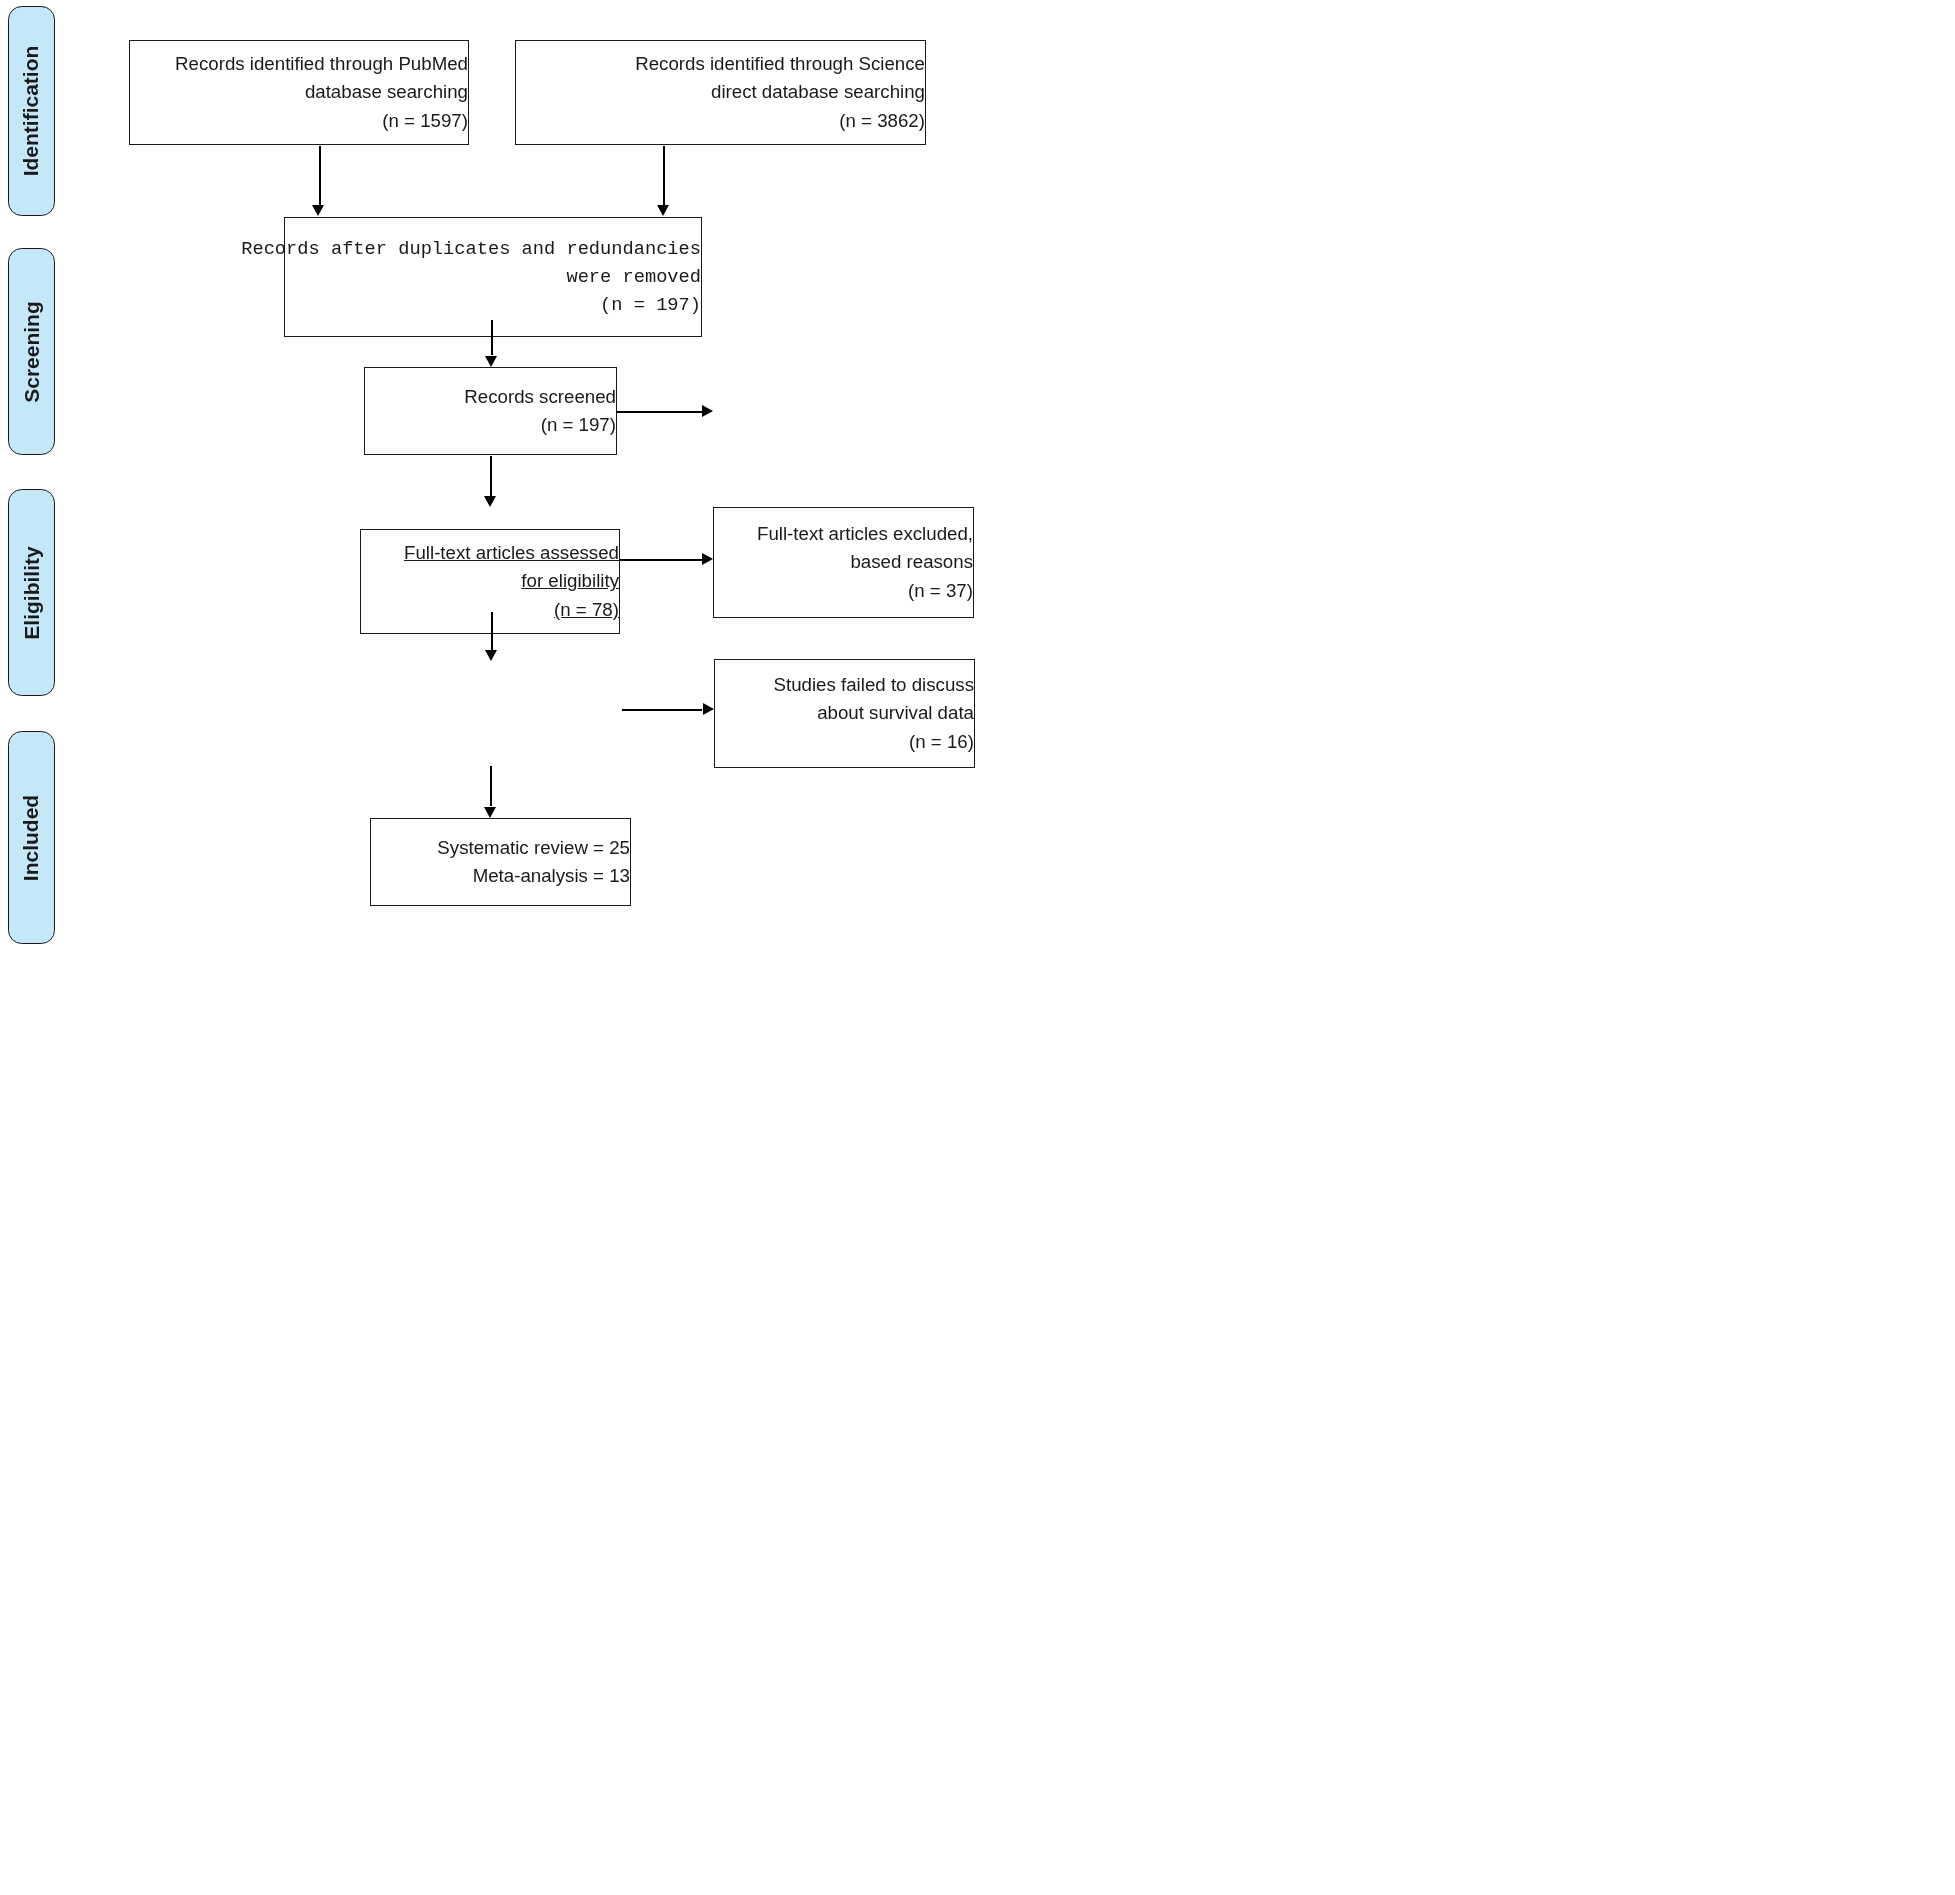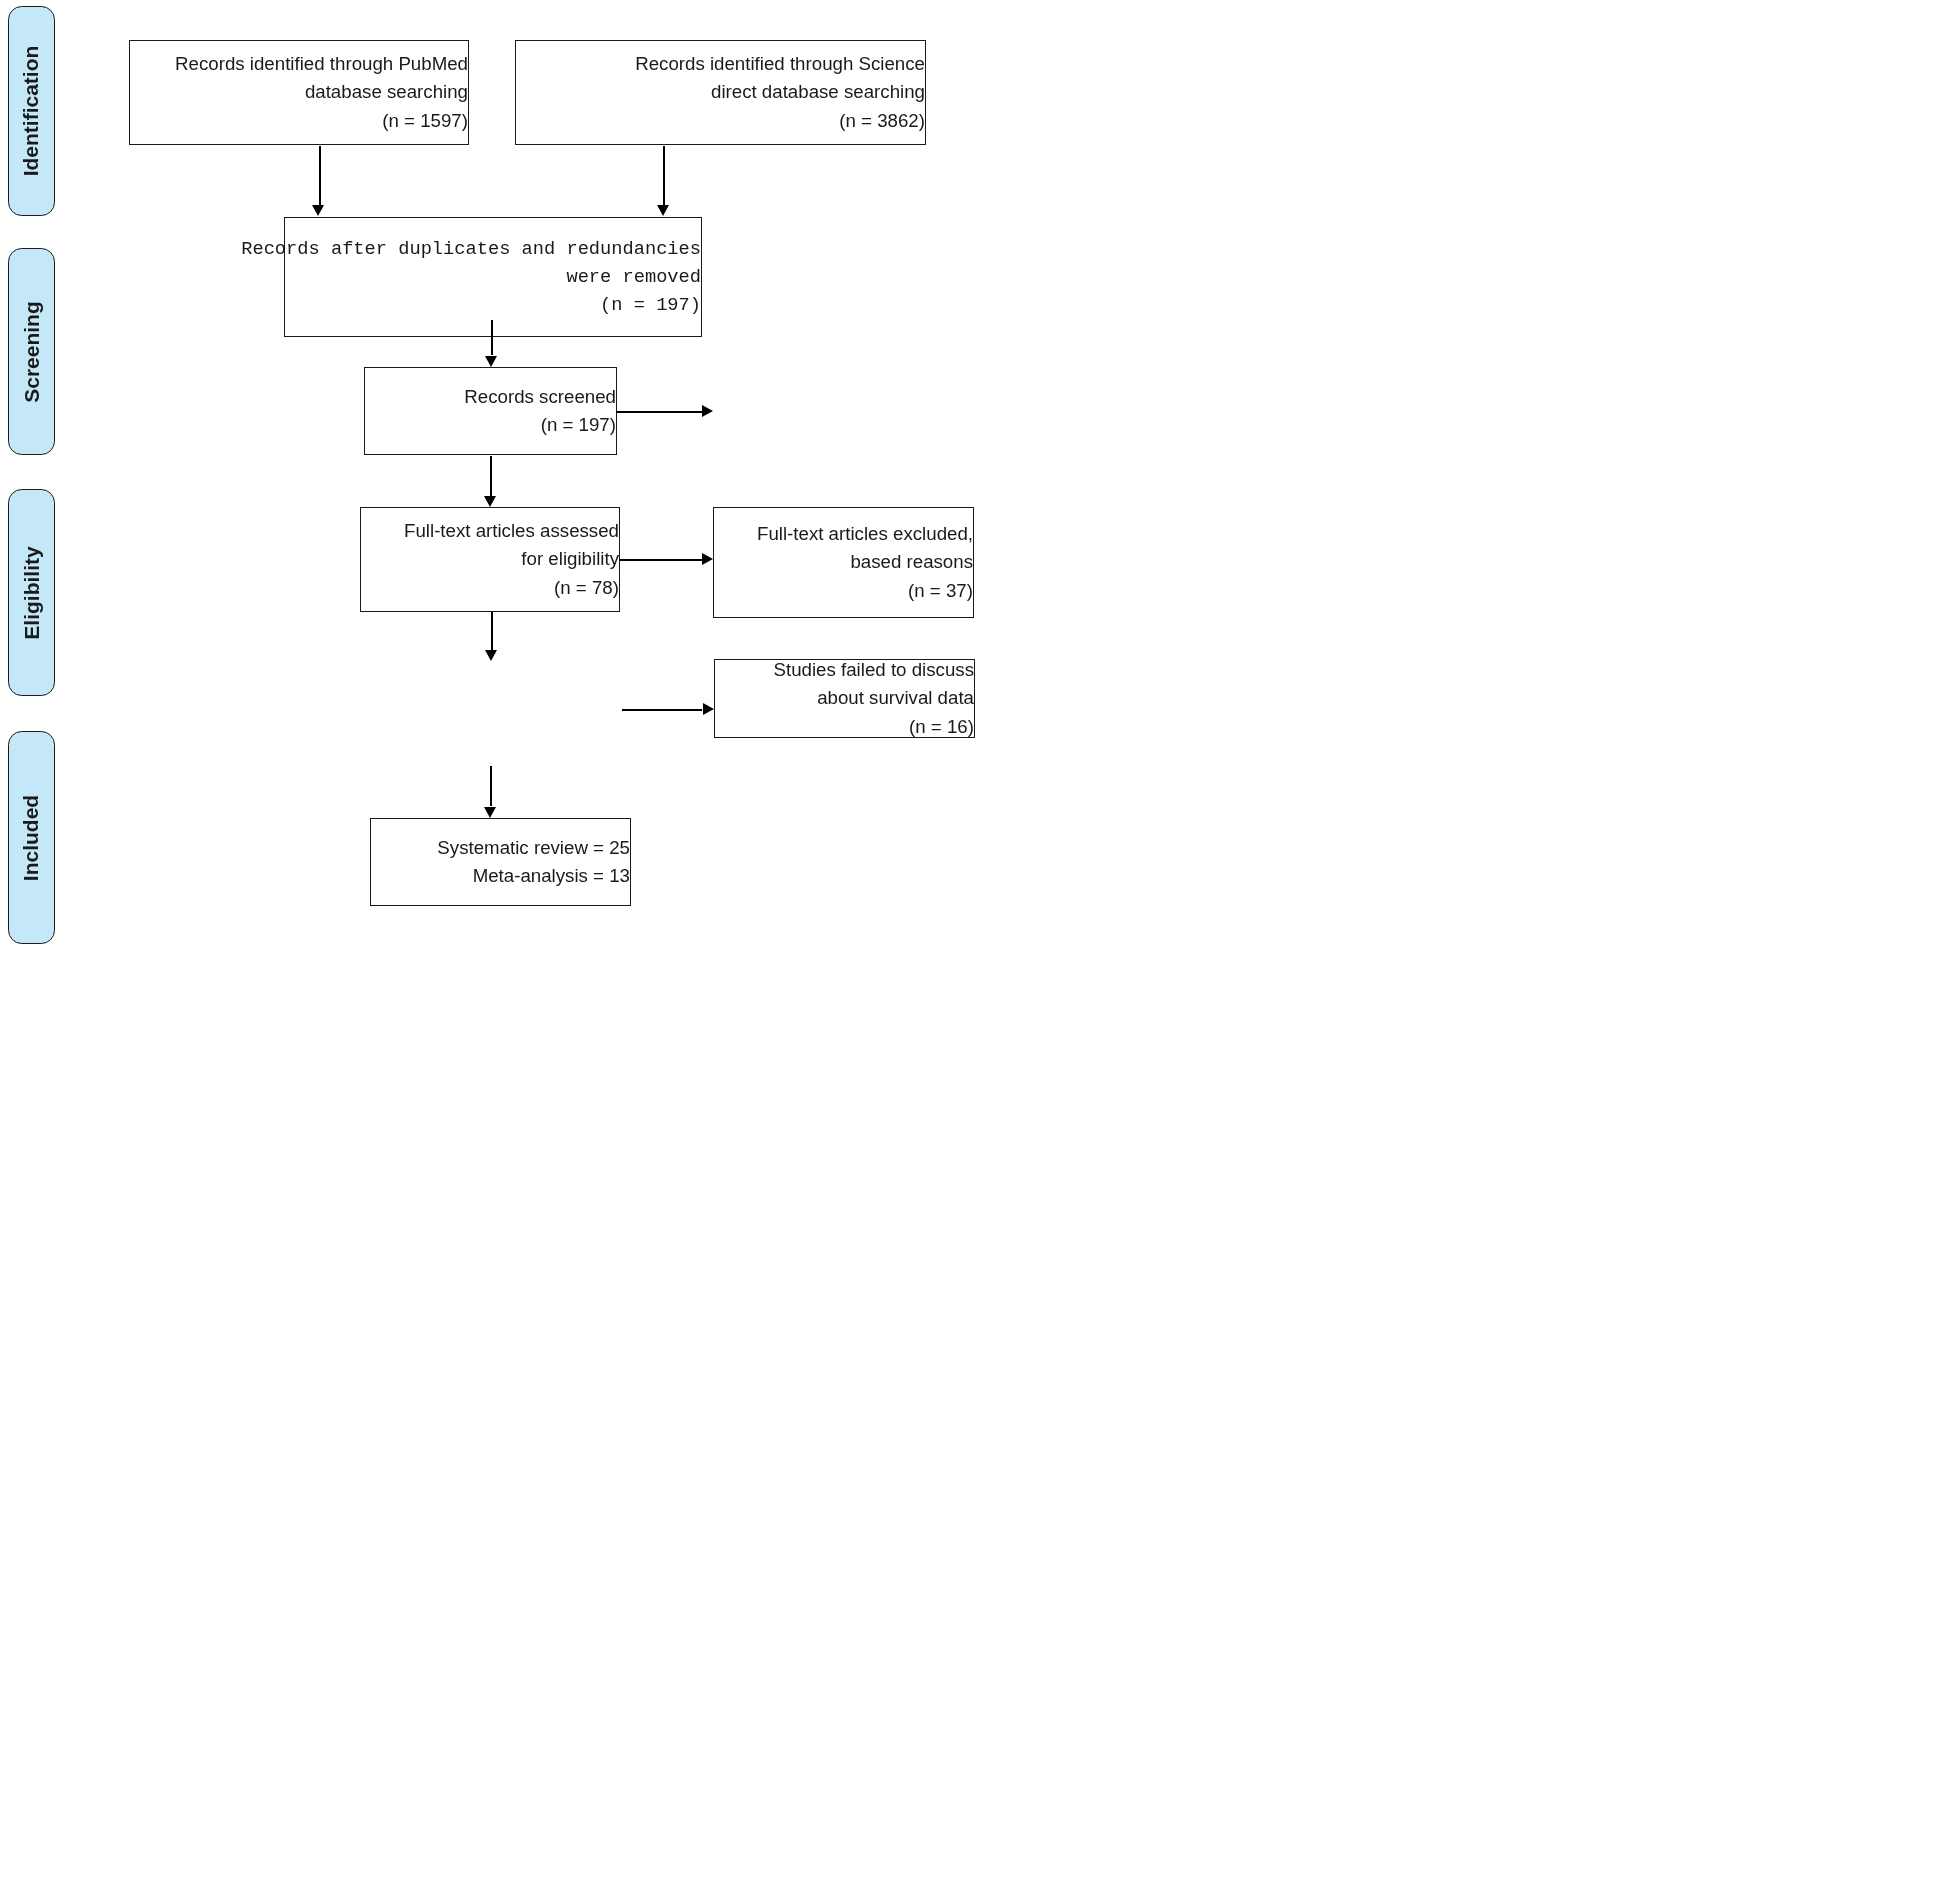--- a/index.html
+++ b/index.html
@@ -112,34 +112,34 @@
     <div>were removed</div>
     <div>(n = 197)</div>
   </div>
 
   <div class="fbox" style="left:364px;top:367px;width:253px;height:88px;">
     <div>Records screened</div>
     <div>(n = 197)</div>
   </div>
 
 
-  <div class="fbox" style="left:360px;top:507px;width:260px;height:105px;">
+  <div class="fbox" style="left:360px;top:529px;width:260px;height:105px;text-decoration:underline;">
     <div>Full-text articles assessed</div>
     <div>for eligibility</div>
     <div>(n = 78)</div>
   </div>
 
   <div class="fbox" style="left:713px;top:507px;width:261px;height:111px;">
     <div>Full-text articles excluded,</div>
     <div>based reasons</div>
     <div>(n = 37)</div>
   </div>
 
 
-  <div class="fbox" style="left:714px;top:659px;width:261px;height:79px;">
+  <div class="fbox" style="left:714px;top:659px;width:261px;height:109px;">
     <div>Studies failed to discuss</div>
     <div>about survival data</div>
     <div>(n = 16)</div>
   </div>
 
   <div class="fbox" style="left:370px;top:818px;width:261px;height:88px;">
     <div>Systematic review = 25</div>
     <div>Meta-analysis = 13</div>
   </div>
 

